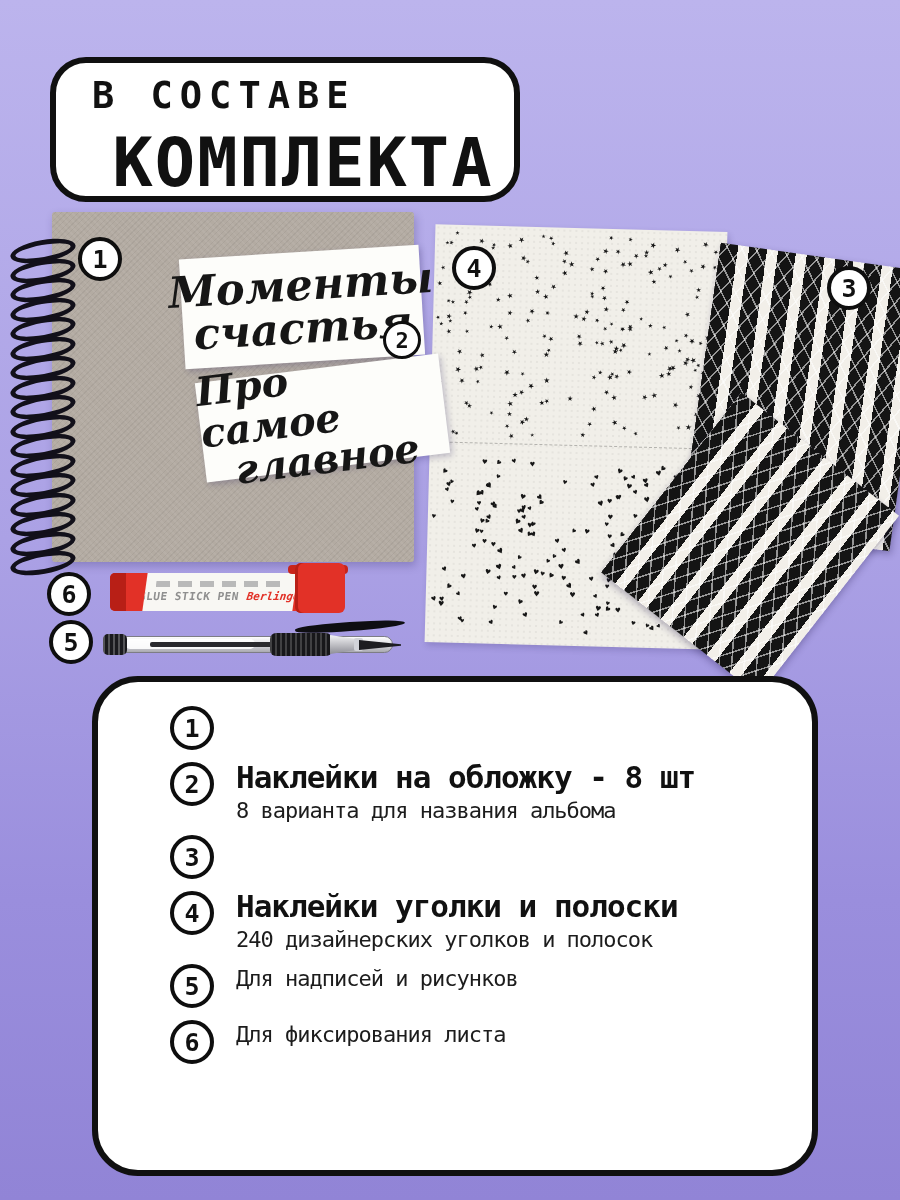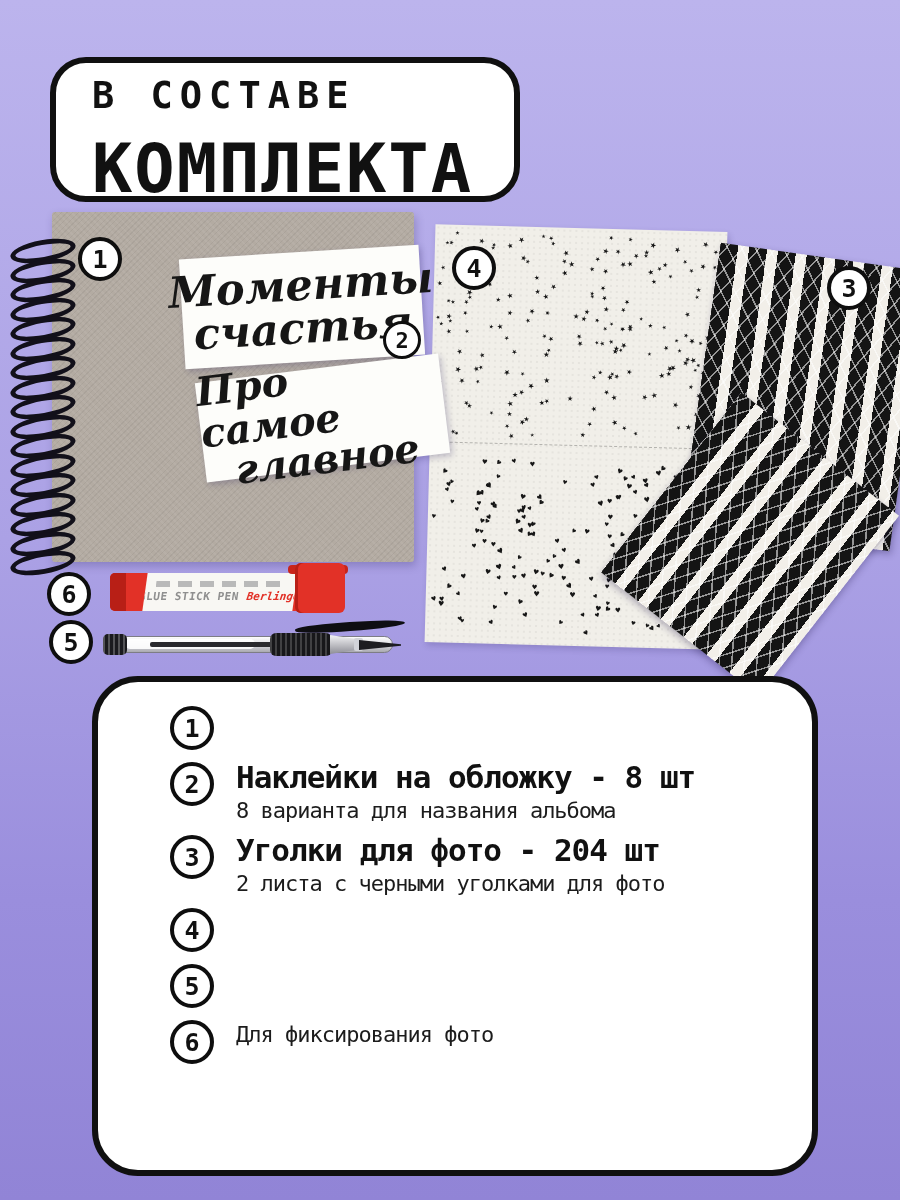--- a/index.html
+++ b/index.html
@@ -8,21 +8,21 @@
     background:linear-gradient(180deg,#bcb4ed 0%,#aba1e5 45%,#9a8edd 75%,#9184d6 100%);
     font-family:"DejaVu Sans Mono", monospace;color:#111;
   }
   
   .header-box{
     position:absolute;left:50px;top:57px;width:470px;height:145px;
     background:#fff;border:6px solid #101010;border-radius:36px;
     box-sizing:border-box;padding:14px 0 0 36px;z-index:20;
   }
   .header-line1{font-size:37px;font-weight:bold;letter-spacing:7px;line-height:1.05;}
-  .header-line2{font-size:67px;font-weight:bold;letter-spacing:2px;line-height:1.0;margin-top:20px;}
+  .header-line2{font-size:67px;font-weight:bold;letter-spacing:2px;line-height:1.0;margin-top:14px;text-align:center;}
   
   .album-cover{
     position:absolute;left:52px;top:212px;width:362px;height:350px;z-index:4;
     background-color:#b3aba2;border-radius:3px;
     background-image:
       repeating-linear-gradient(45deg,rgba(255,255,255,.05) 0 2px,transparent 2px 5px),
       repeating-linear-gradient(-45deg,rgba(0,0,0,.05) 0 1px,transparent 1px 4px);
     box-shadow:2px 4px 8px rgba(40,30,90,.25);
   }
   .spiral{position:absolute;left:8px;top:240px;width:70px;height:336px;z-index:5;}
@@ -534,34 +534,35 @@
     </div>
     <div class="kit-row">
       <div class="kit-num">2</div>
       <div class="kit-texts">
         <div class="kit-title">Наклейки на обложку - 8 шт</div>
         <div class="kit-sub">8 варианта для названия альбома</div>
       </div>
     </div>
     <div class="kit-row">
       <div class="kit-num">3</div>
-      <div class="kit-texts">
-        <div class="kit-title">Уголки для фото - 204 шт</div>
-        <div class="kit-sub">2 листа с черными уголками для фото</div>
-      </div>
     </div>
     <div class="kit-row">
       <div class="kit-num">4</div>
+      <div class="kit-texts">
+        <div class="kit-title">Наклейки уголки и полоски</div>
+        <div class="kit-sub">240 дизайнерских уголков и полосок</div>
+      </div>
     </div>
     <div class="kit-row">
       <div class="kit-num">5</div>
       <div class="kit-texts">
+        <div class="kit-sub">Для надписей и рисунков</div>
       </div>
     </div>
     <div class="kit-row">
       <div class="kit-num">6</div>
       <div class="kit-texts">
-        <div class="kit-sub">Для фиксирования фото</div>
+        <div class="kit-sub">Для фиксирования листа</div>
       </div>
     </div>
   </div>
 
 </div>
 
 </body></html>

